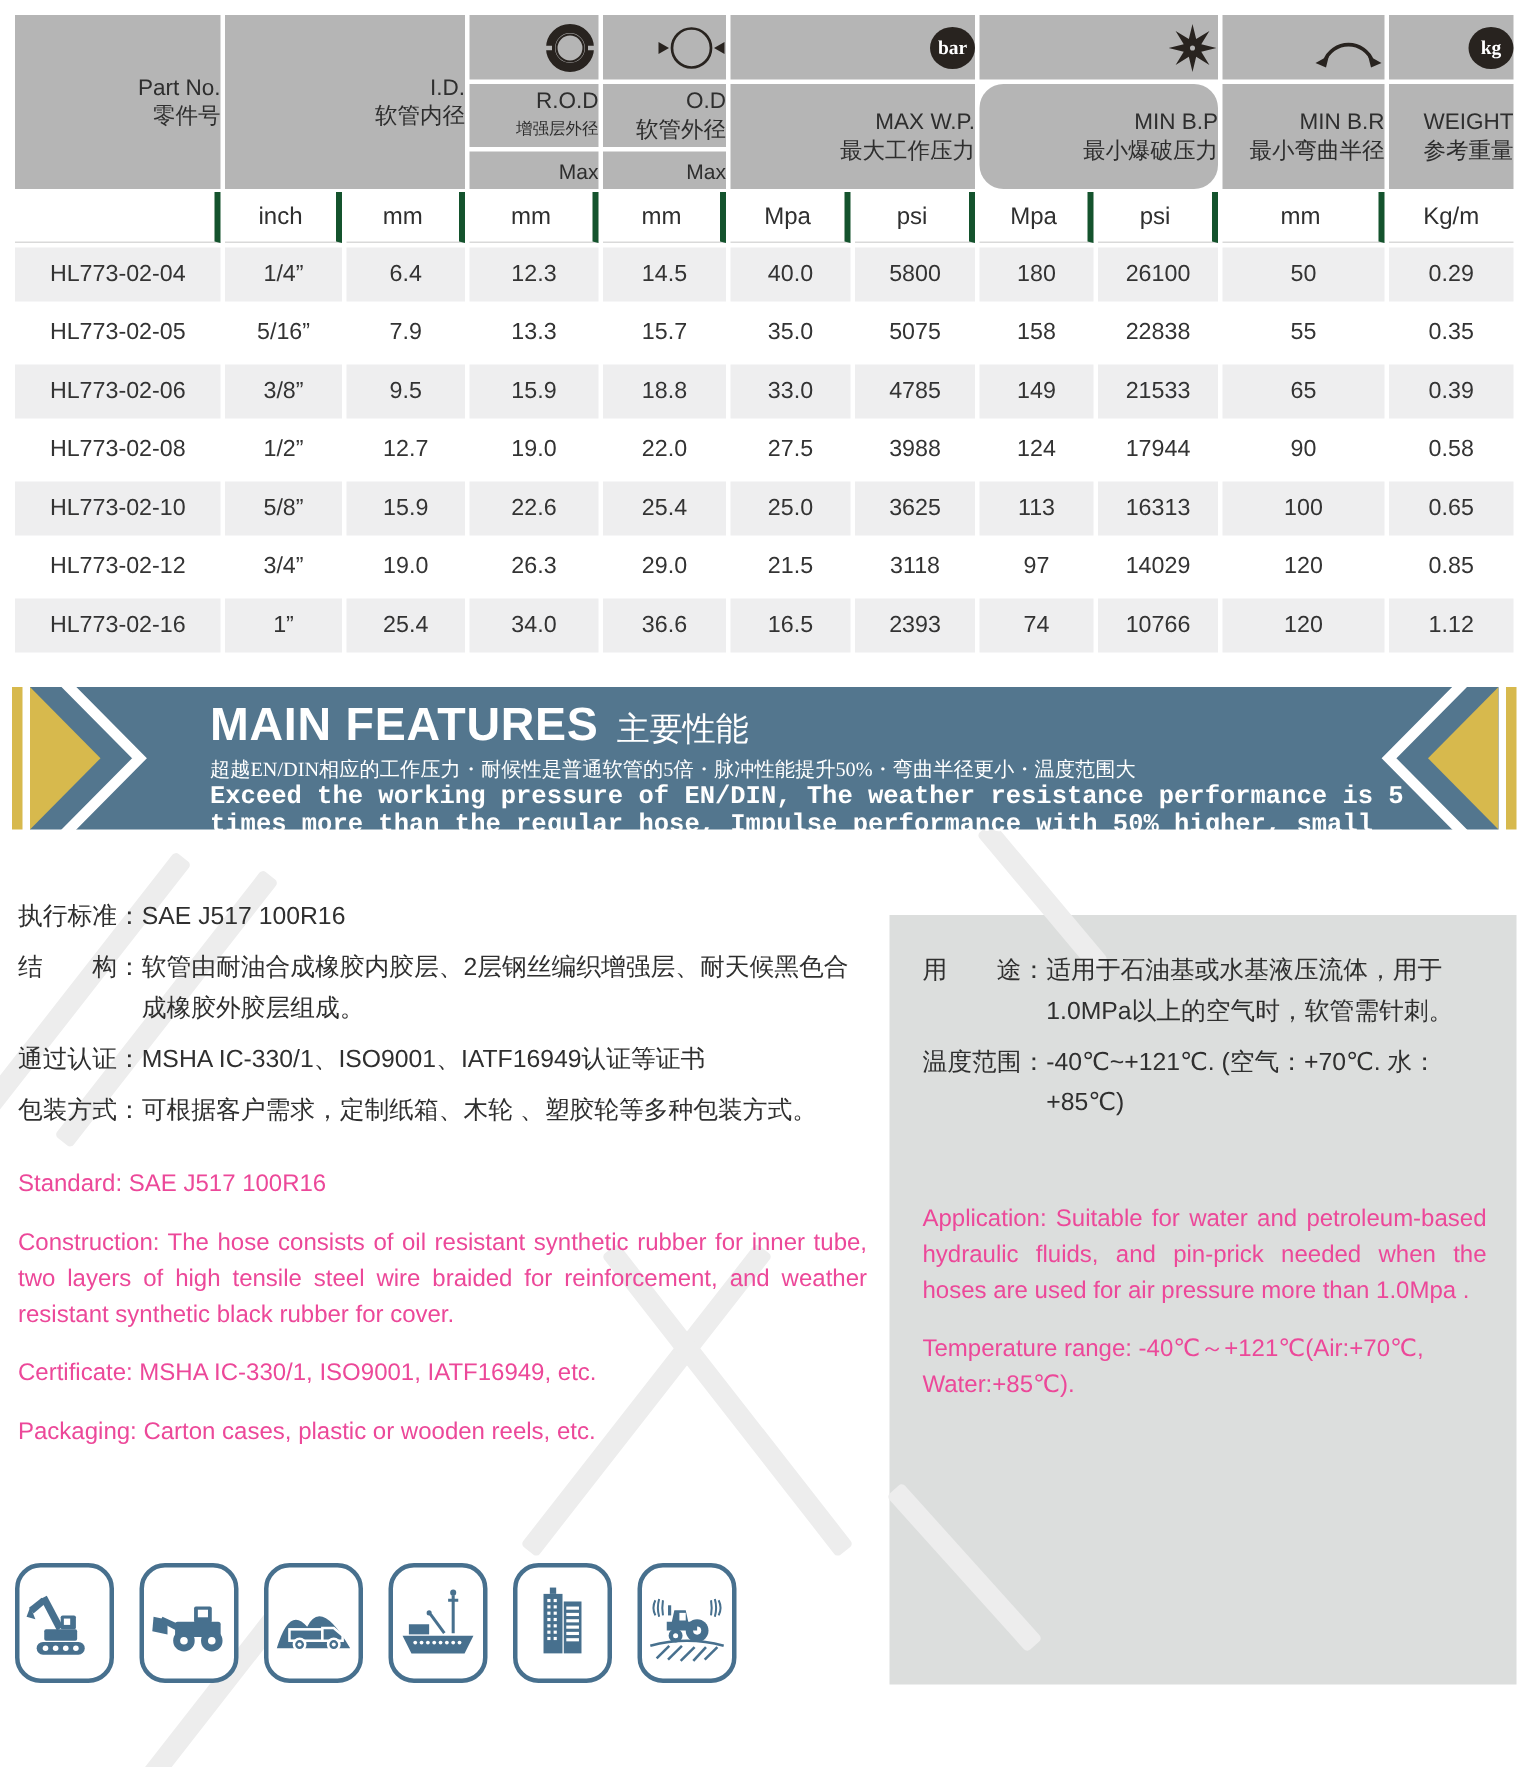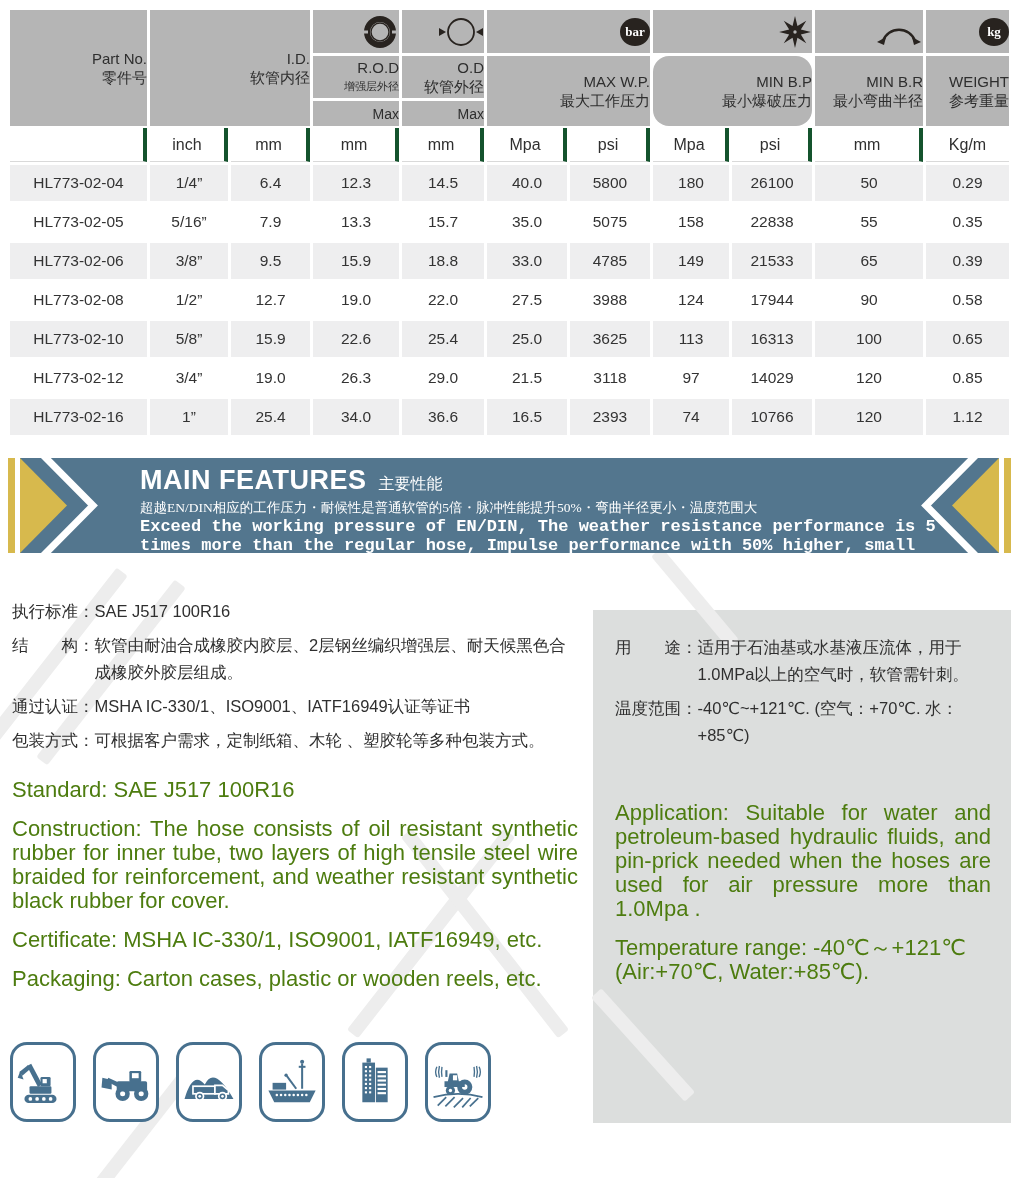--- a/index.html
+++ b/index.html
@@ -39,35 +39,35 @@
 
   
   .banner{position:absolute;left:8px;top:458px;width:1003px;height:95px;z-index:2;}
   .banner-blue{position:absolute;left:12px;right:12px;top:0;bottom:0;background:#53768e;}
   .ybar{position:absolute;top:0;bottom:0;width:7px;background:#d7b94d;}
   .ybar.l{left:0;} .ybar.r{right:0;}
   .decor{position:absolute;top:-6px;height:107px;width:100px;z-index:3;}
   .decor.l{left:12px;} .decor.r{right:12px;}
   .banner-text{position:absolute;left:132px;top:7px;right:40px;color:#fff;z-index:4;}
   .banner-title{display:flex;align-items:baseline;gap:12px;margin-bottom:3px;}
-  .bt-en{font-size:27px;font-weight:bold;letter-spacing:.5px;}
-  .bt-cn{font-size:16px;}
+  .bt-en{font-size:31px;font-weight:bold;letter-spacing:.5px;}
+  .bt-cn{font-size:22px;}
   .banner-cn{font-size:13.5px;line-height:18px;font-family:"Liberation Serif","DejaVu Serif",serif;}
   .banner-en{font-size:17px;line-height:19px;font-weight:bold;max-width:850px;
              font-family:Liberation Mono, monospace;}
 
   
   .cn-left{position:absolute;left:12px;top:598px;width:556px;z-index:2;}
   .cnitem{display:flex;font-size:16.5px;line-height:27px;color:#2f2f2f;margin-bottom:7px;}
   .cnlabel{white-space:pre;flex:none;}
   .cntext{flex:1;}
   .panel{position:absolute;left:593px;top:610px;width:418px;height:513px;background:#dcdedd;z-index:0;}
   .panel-inner{position:absolute;left:615px;top:634px;width:376px;z-index:2;}
   .panel-en{margin-top:52px;}
-  .enp{font-size:22px;line-height:24px;color:#4d7c0f;margin:0 0 15px 0;}
+  .enp{font-size:16px;line-height:24px;color:#ec4899;margin:0 0 15px 0;}
   .enp.just{text-align:justify;}
   .en-left{position:absolute;left:12px;top:778px;width:566px;z-index:2;}
 
   
   .icons-row{position:absolute;left:10px;top:1042px;display:flex;gap:17px;z-index:2;}
   .tile{width:66px;height:80px;border:3px solid #47708e;border-radius:17px;background:#fff;
         display:flex;align-items:center;justify-content:center;box-sizing:border-box;}
   .tile svg{display:block;}
 </style>
 </head>

